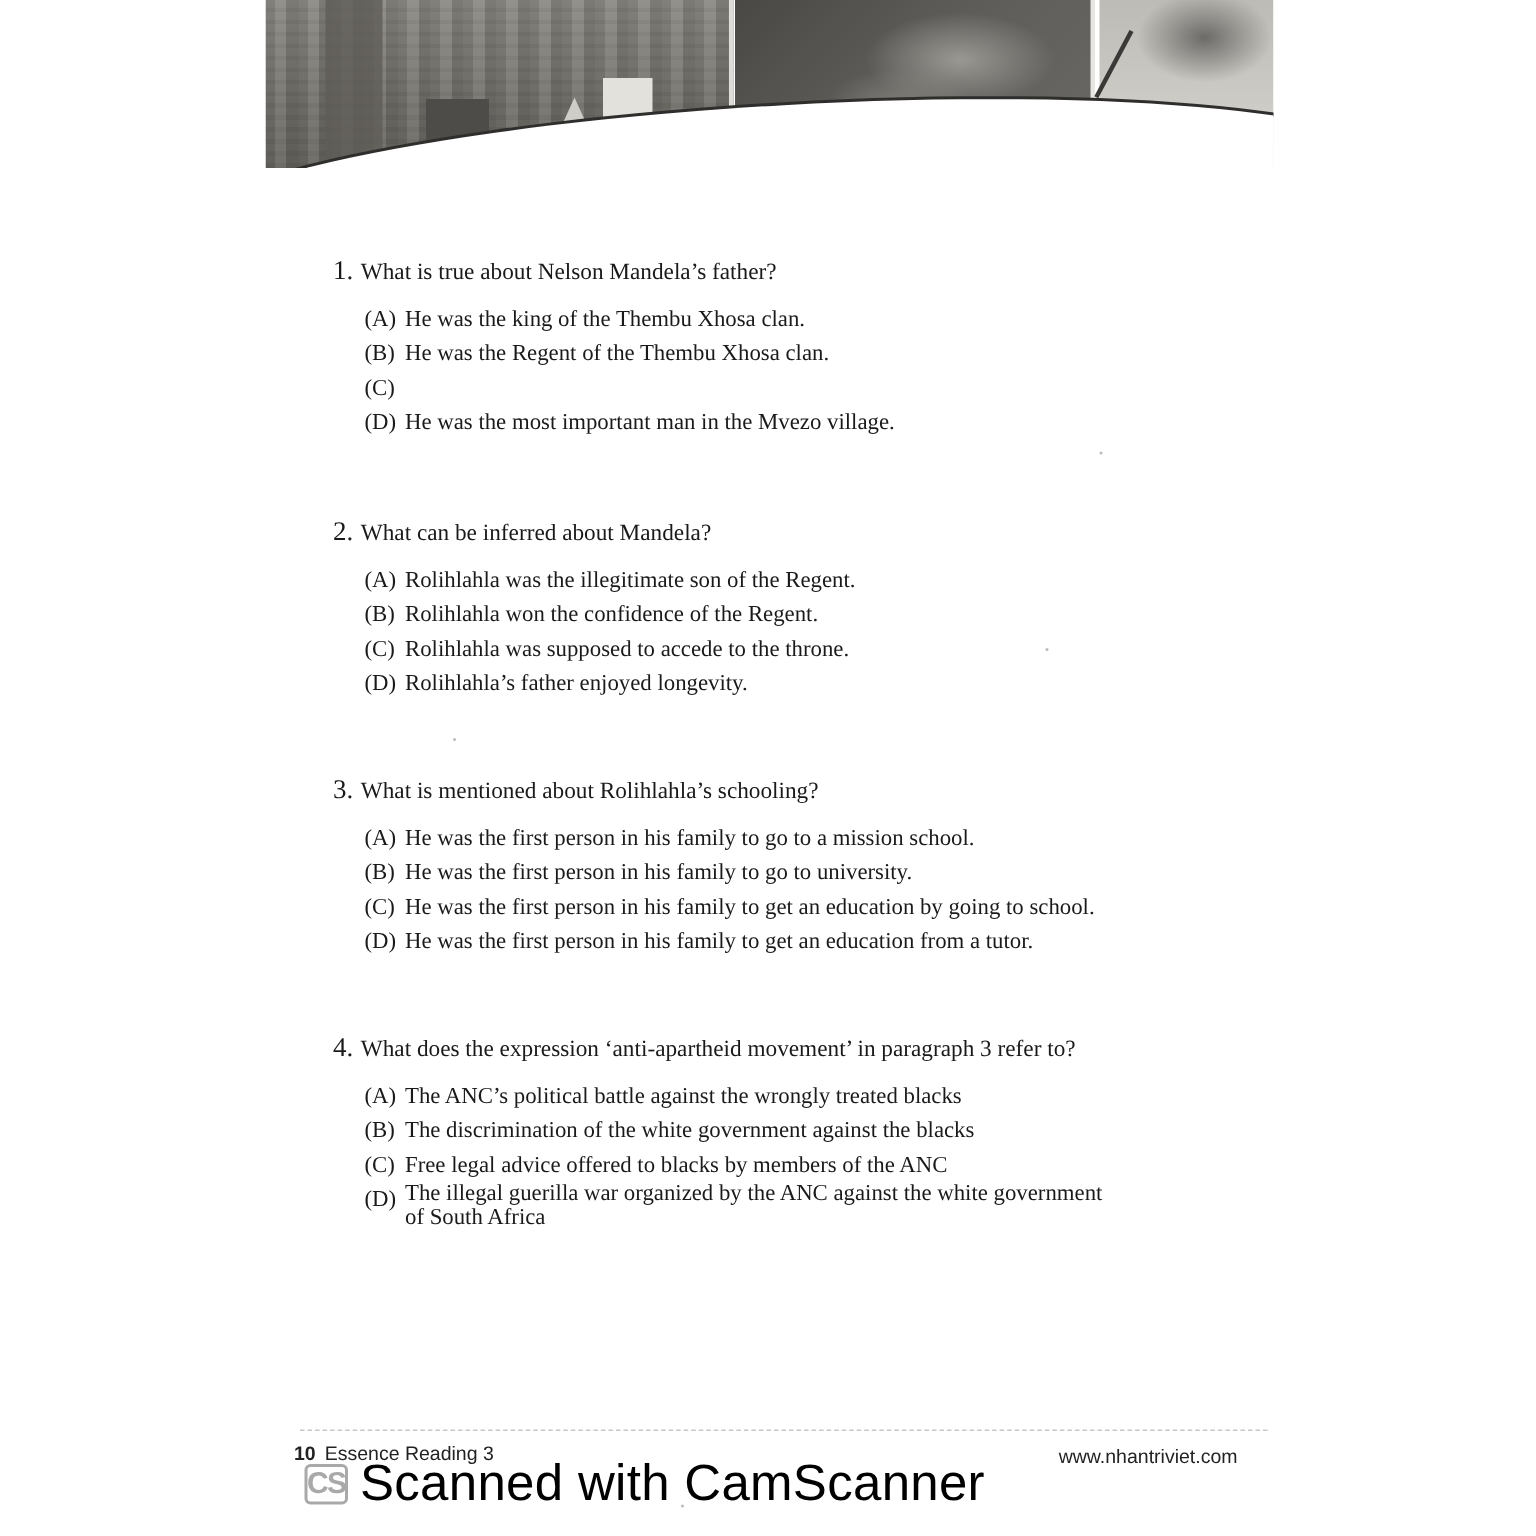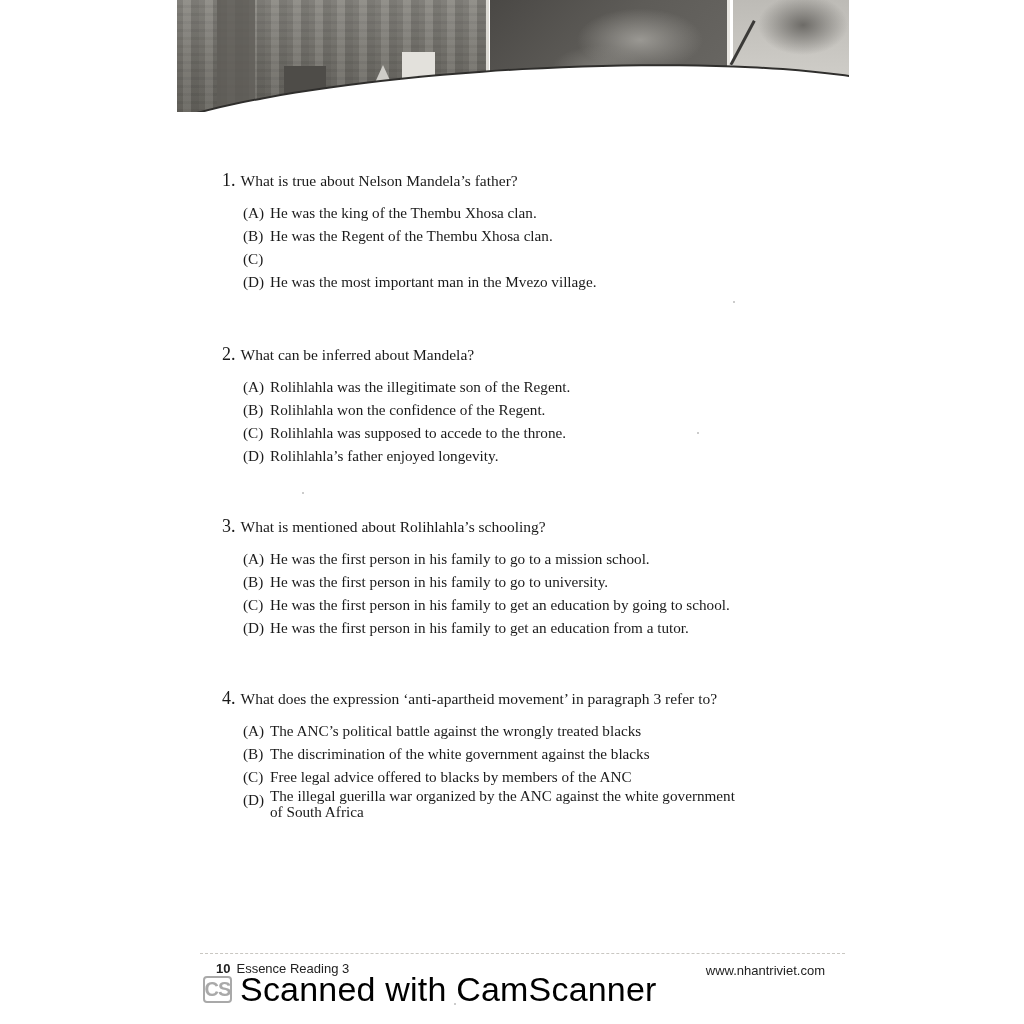--- a/index.html
+++ b/index.html
@@ -72,21 +72,21 @@
 
     
     .footer-rule {
       position: absolute; left: 200px; top: 953px; width: 645px; height: 0;
       border-top: 1.5px dashed #c9c7c2;
     }
     .footer-left {
       position: absolute; left: 196px; top: 961px;
       font-family: "Liberation Sans", sans-serif; font-size: 13px; color: #222;
     }
-    .page-num { font-weight: bold; margin-right: 6px; margin-left: 20px; }
+    .page-num { font-weight: bold; margin-right: 6px; }
     .footer-right {
       position: absolute; right: 199px; top: 963px;
       font-family: "Liberation Sans", sans-serif; font-size: 13px; color: #222;
     }
     .camscanner {
       position: absolute; left: 203px; top: 970px; display: flex; align-items: center;
       font-family: "Liberation Sans", sans-serif;
     }
     .cs-logo {
       width: 29px; height: 27px; border: 2.5px solid #a9a9a9; border-radius: 4px;

